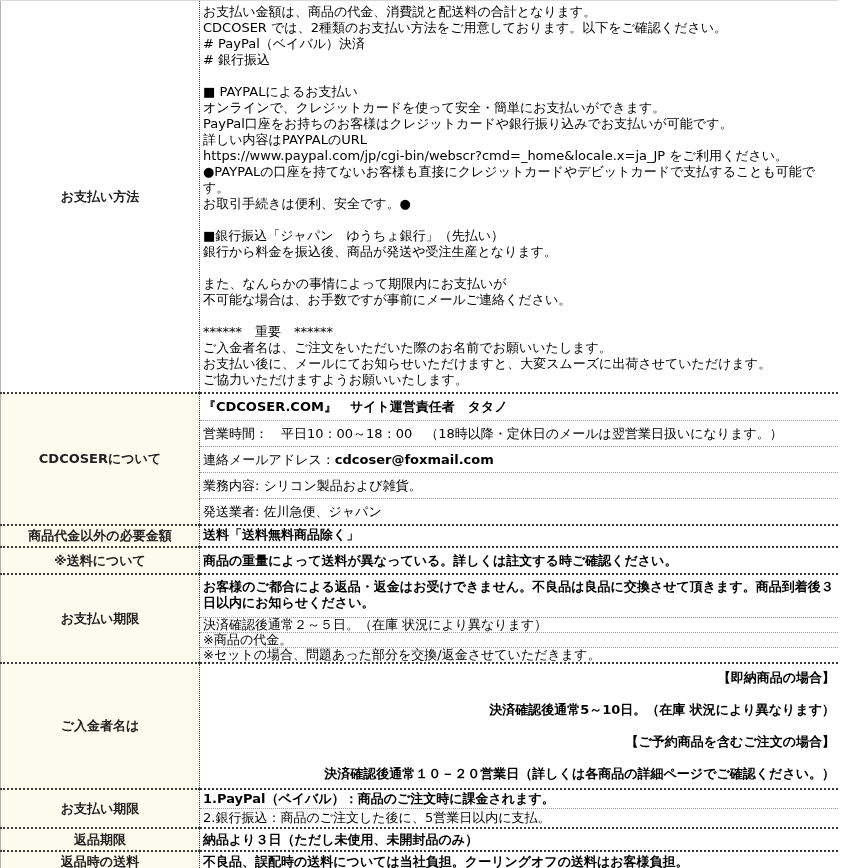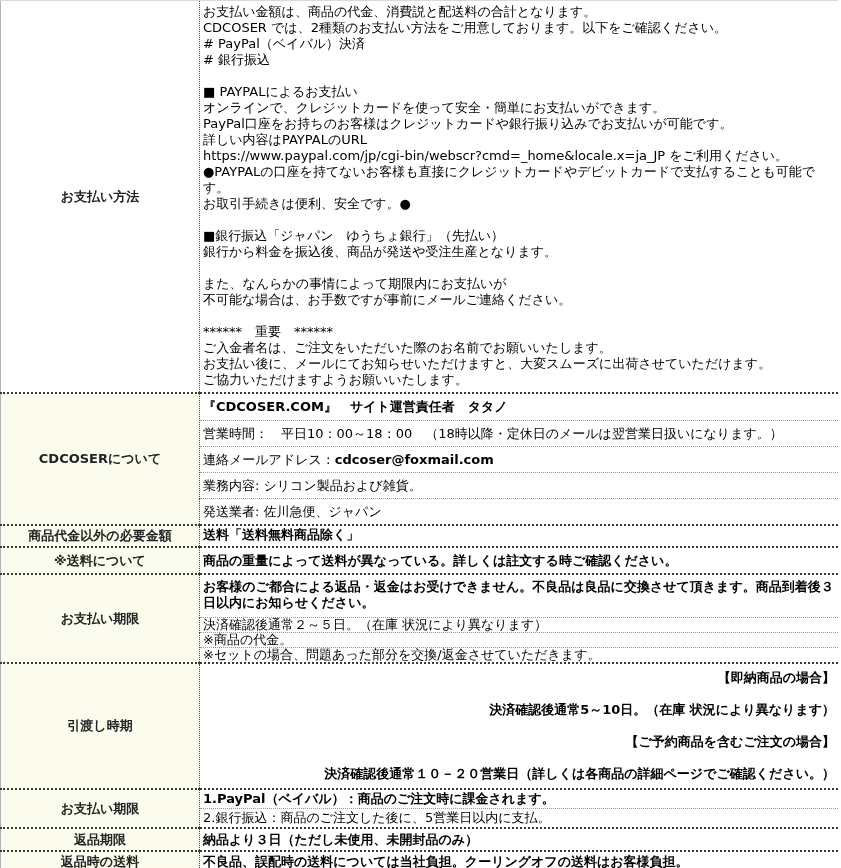--- a/index.html
+++ b/index.html
@@ -123,21 +123,21 @@
       <td class="tight">決済確認後通常２～５日。（在庫 状況により異なります）</td>
     </tr>
     <tr class="sub">
       <td class="tight">※商品の代金。</td>
     </tr>
     <tr class="sub">
       <td class="tight">※セットの場合、問題あった部分を交換/返金させていただきます。</td>
     </tr>
 
     <tr class="sec">
-      <th>引渡し時期</th>
+      <th>ご入金者名は</th>
       <td class="pre delivery">【即納商品の場合】
 
 決済確認後通常5～10日。（在庫 状況により異なります）
 
 【ご予約商品を含むご注文の場合】
 
 決済確認後通常１０－２０営業日（詳しくは各商品の詳細ページでご確認ください。）</td>
     </tr>
 
     <tr class="sec">

